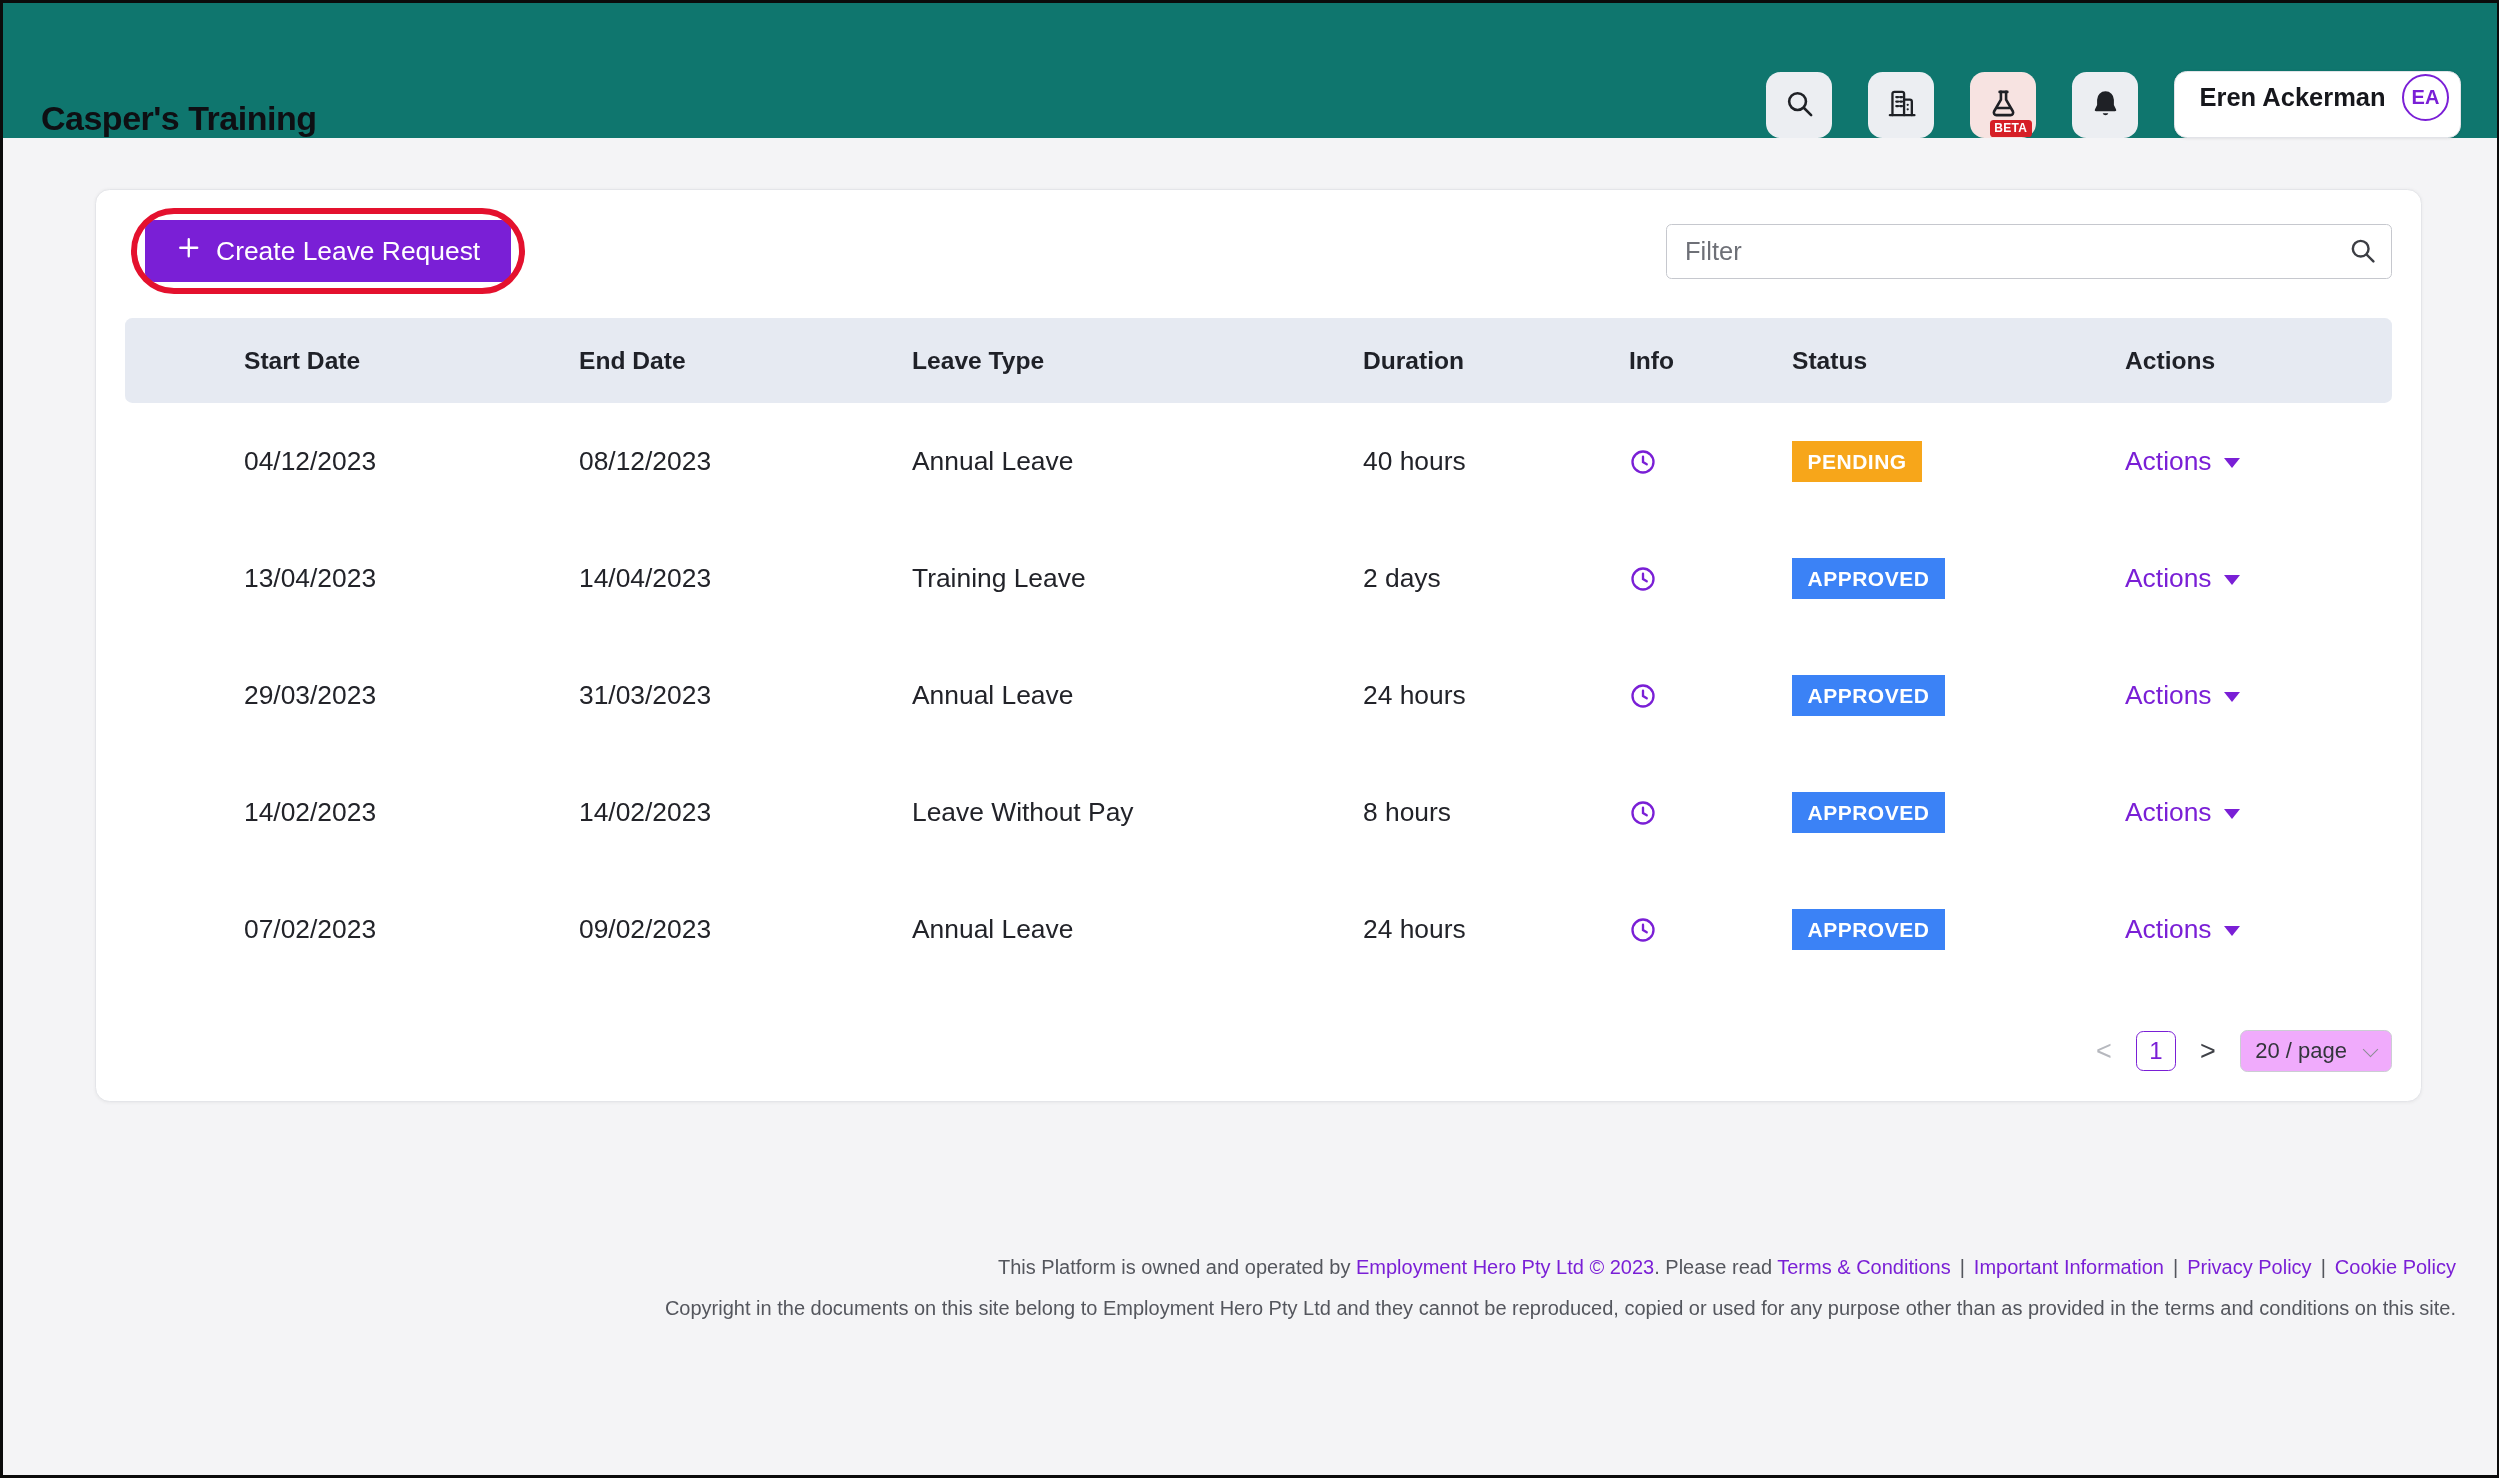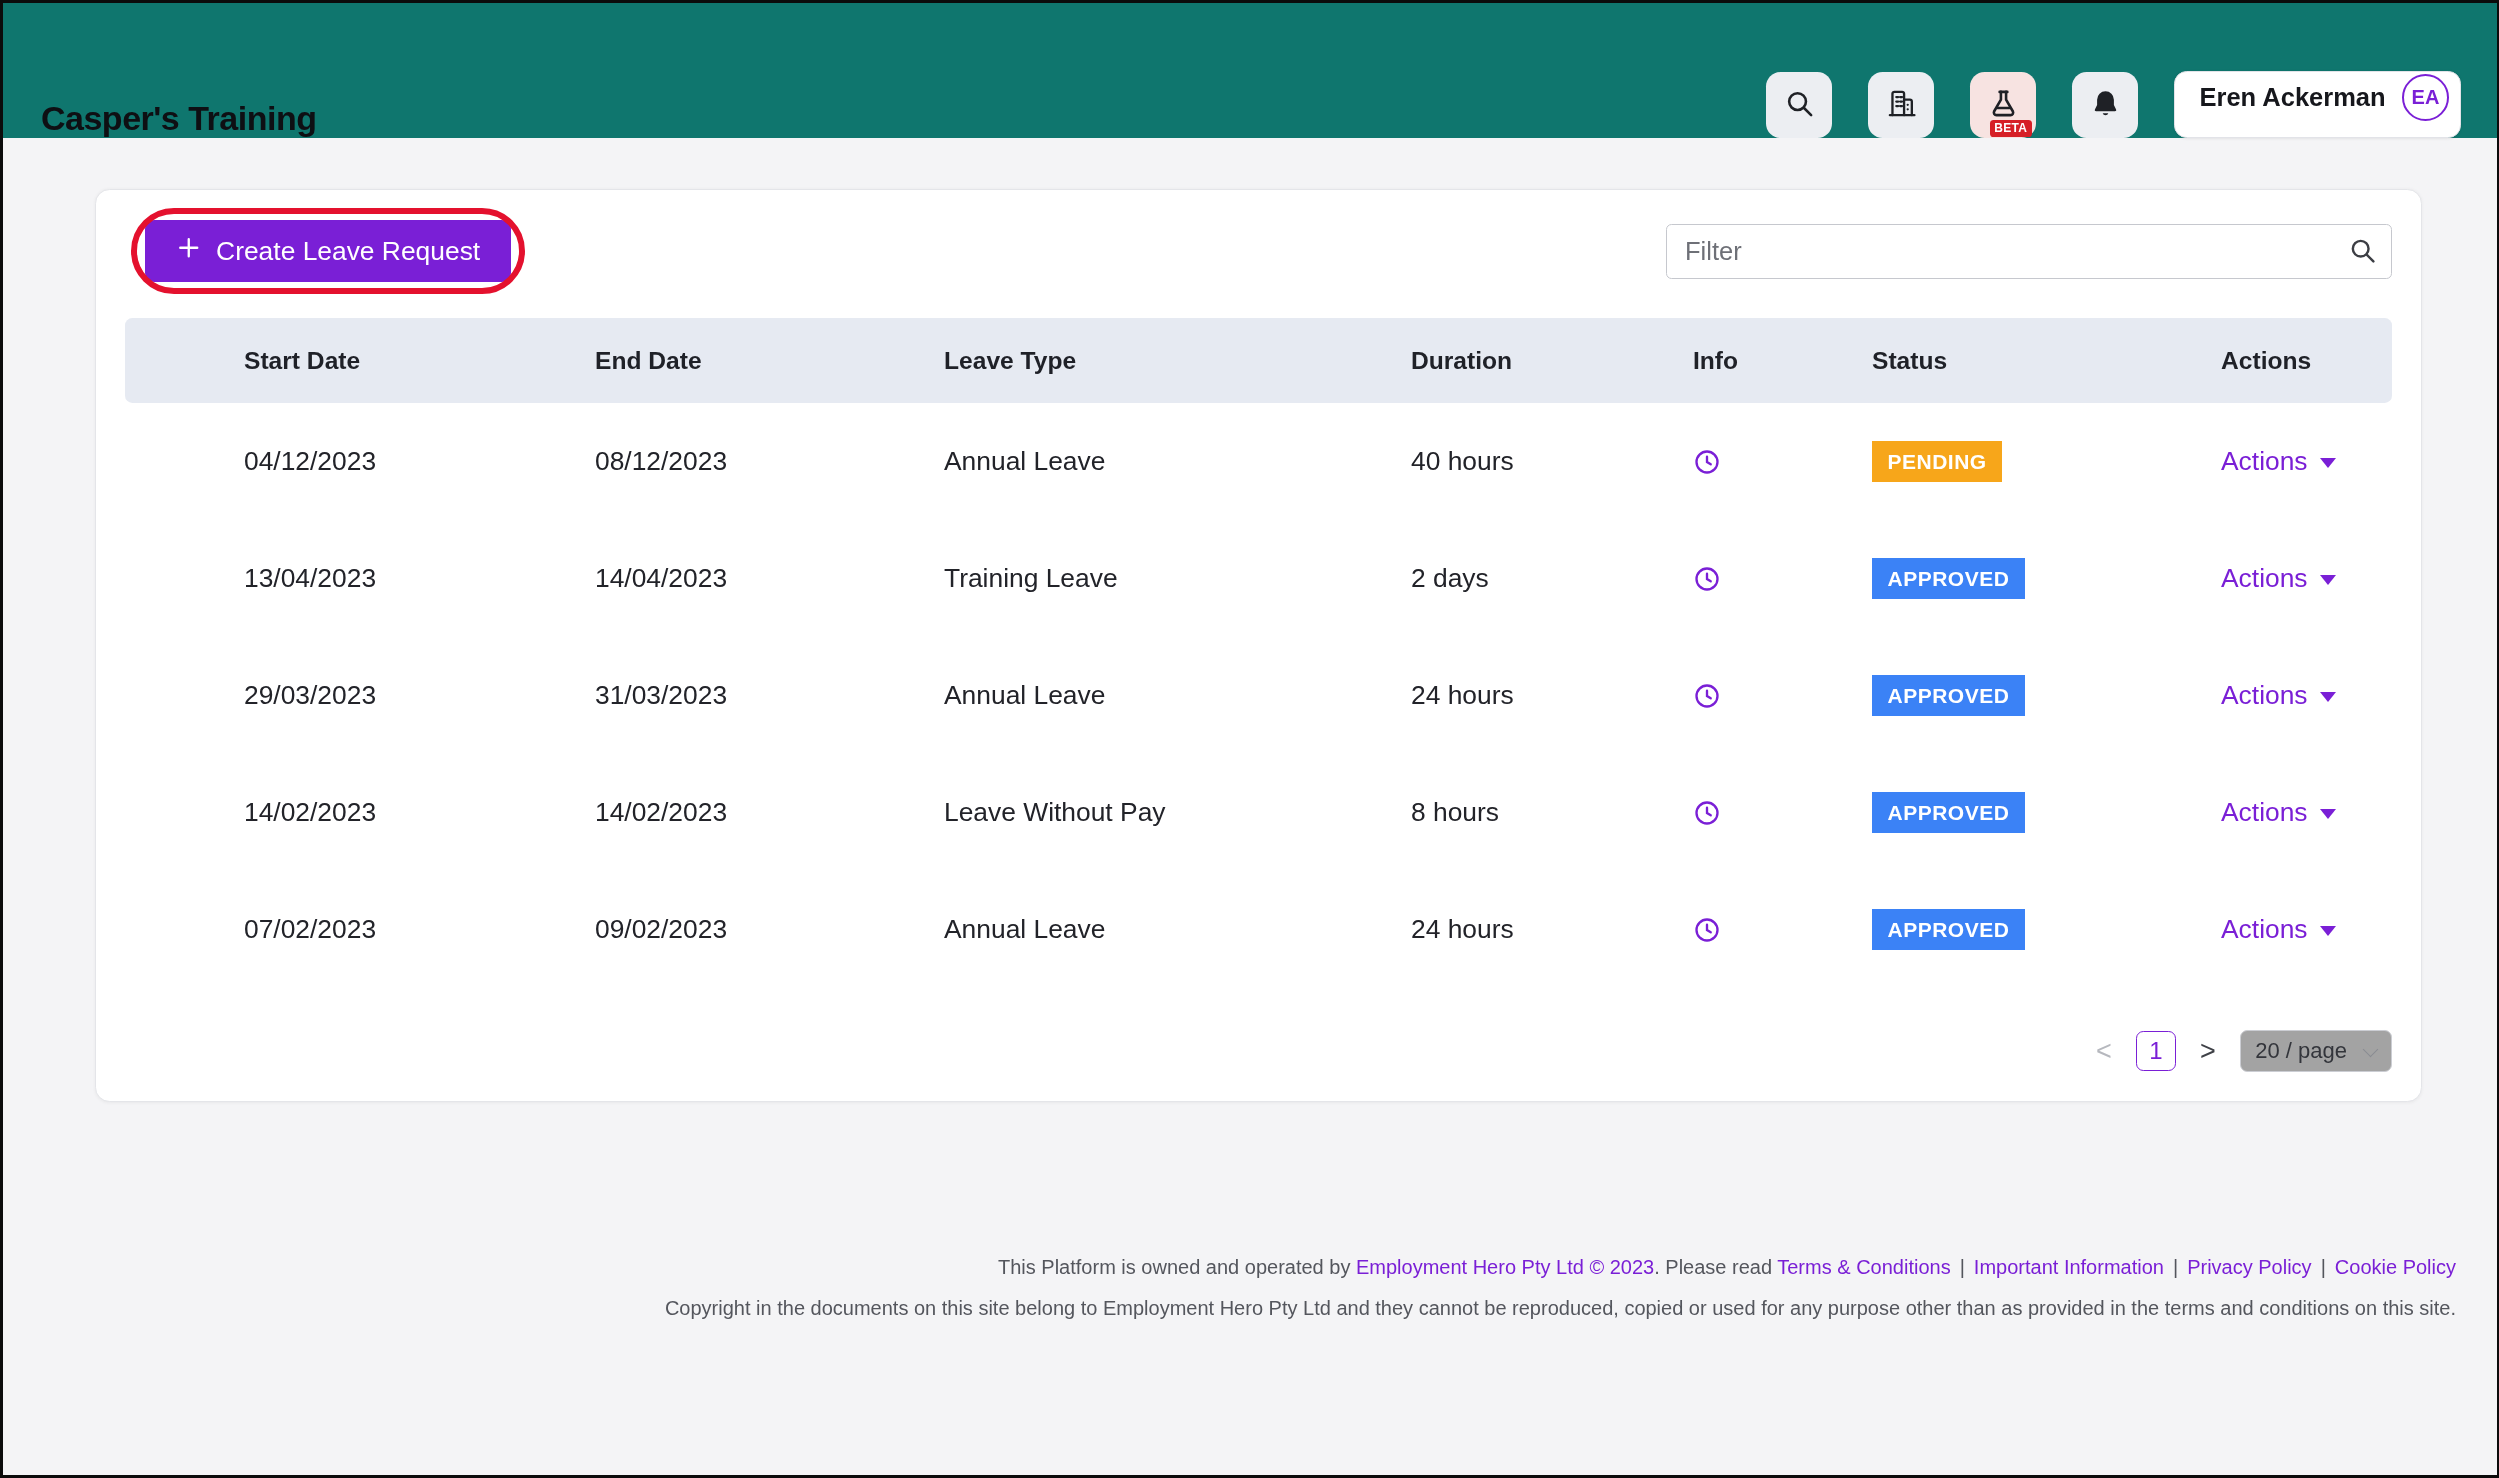--- a/index.html
+++ b/index.html
@@ -25,37 +25,37 @@
   .toolbar { display:flex; align-items:center; justify-content:space-between; margin-bottom:36px; }
   .create-wrap { position:relative; display:inline-block; margin-left:20px; }
   .create-btn { display:flex; align-items:center; gap:14.6px; height:62px; padding:16px 31px; background:#7A1FD6; color:#fff; border:none; border-radius:9px; font-size:26.4px; font-family:inherit; cursor:pointer; }
   .annotation { position:absolute; top:-12px; left:-13.7px; right:-13.7px; bottom:-12px; border:6.4px solid #E4112E; border-radius:44px; pointer-events:none; }
   .filter-wrap { position:relative; }
   .filter-input { width:726px; height:55px; border:0.9px solid #C6C8CE; border-radius:5.5px; font-size:25.5px; padding:0 64px 0 18px; color:#222; font-family:inherit; background:#fff; outline:none; }
   .filter-input::placeholder { color:#6E7077; }
   .filter-search-icon { position:absolute; right:14.6px; top:12px; }
 
   
-  .thead, .trow { display:grid; grid-template-columns:335px 333px 451px 266px 163px 333px 1fr; align-items:center; padding-left:119px;gap:16px; }
+  .thead, .trow { display:grid; grid-template-columns:335px 333px 451px 266px 163px 333px 1fr; align-items:center; padding-left:119px; }
   .thead { height:85px; background:#E6EAF2; border-radius:7.3px; font-size:24.6px; font-weight:700; color:#1F2128; }
   .trow { height:117px; font-size:26.4px; color:#222329; }
   .cell-info { display:flex; align-items:center; }
   .clock { display:inline-flex; cursor:pointer; }
   .badge { display:inline-block; font-size:21px; font-weight:700; color:#fff; padding:8.2px 15.5px; border-radius:0; letter-spacing:0.5px; }
   .badge.pending { background:#F7A61A; }
   .badge.approved { background:#3b82f6; }
   .actions { display:flex; align-items:center; gap:12.7px; color:#7A1FD6; cursor:pointer; }
   .tri { width:0; height:0; border-left:8.2px solid transparent; border-right:8.2px solid transparent; border-top:10px solid #7A1FD6; margin-top:3.6px; }
 
   
   .pagination { display:flex; align-items:center; justify-content:flex-end; gap:24px; margin-top:42px; }
   .page-prev { color:#B6B8BE; font-size:27px; cursor:pointer; }
   .page-next { color:#3F4147; font-size:27px; cursor:pointer; }
   .page-num { width:40px; height:40px; border:1.8px solid #7A1FD6; color:#7A1FD6; border-radius:7.3px; display:flex; align-items:center; justify-content:center; font-size:24px; background:#fff; cursor:pointer; }
-  .page-size { position:relative; height:42px; border:0.9px solid #CBCDD3; border-radius:7.3px; display:flex; align-items:center; padding:0 44px 0 14.6px; font-size:22px; color:#33353B; background:#a3a3a3; cursor:pointer; }
+  .page-size { position:relative; height:42px; border:0.9px solid #CBCDD3; border-radius:7.3px; display:flex; align-items:center; padding:0 44px 0 14.6px; font-size:22px; color:#33353B; background:#f0abfc; cursor:pointer; }
   .page-size .chev { position:absolute; right:14.6px; top:12.7px; width:11px; height:11px; border-right:1.8px solid #8A8C92; border-bottom:1.8px solid #8A8C92; transform:rotate(45deg); }
 
   
   .footer { margin-top:150px; padding:0 41px; text-align:right; font-size:20px; color:#54565D; line-height:1.5; }
   .flink { color:#7A1FD6; cursor:pointer; }
   .footer .sep { margin:0 9px; color:#54565D; }
   .footer-line2 { margin-top:11px; }
 </style>
 </head>
 <body>

